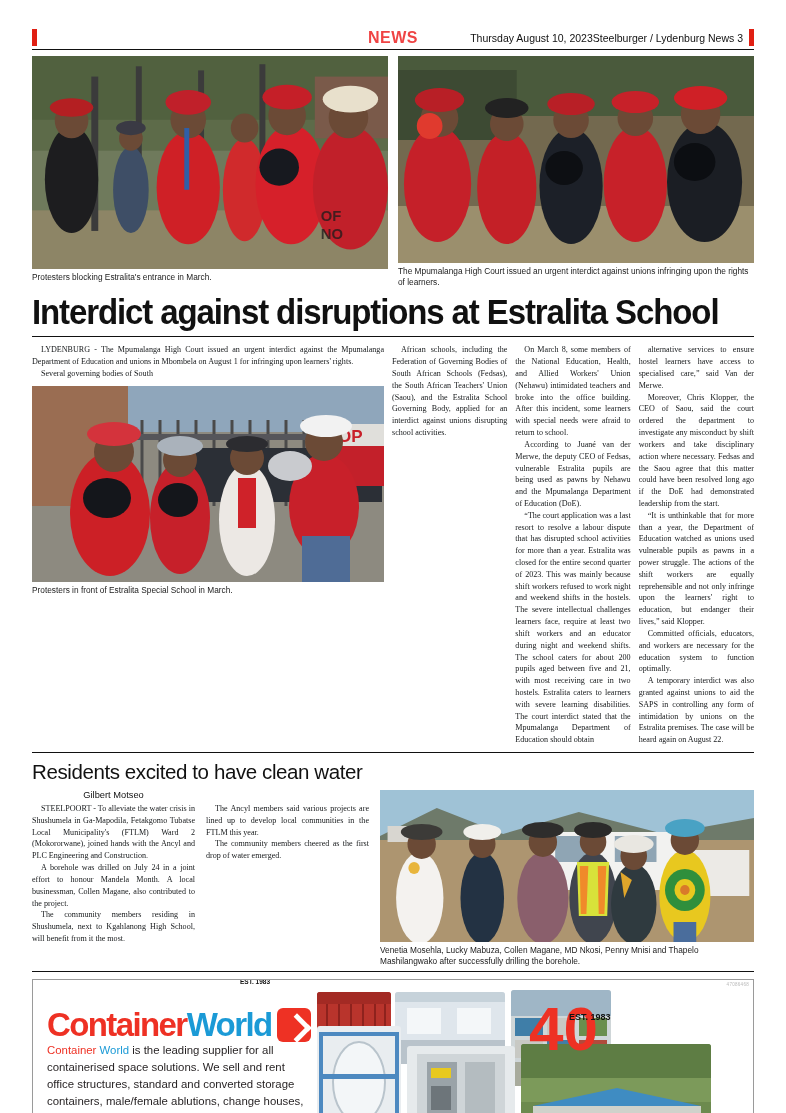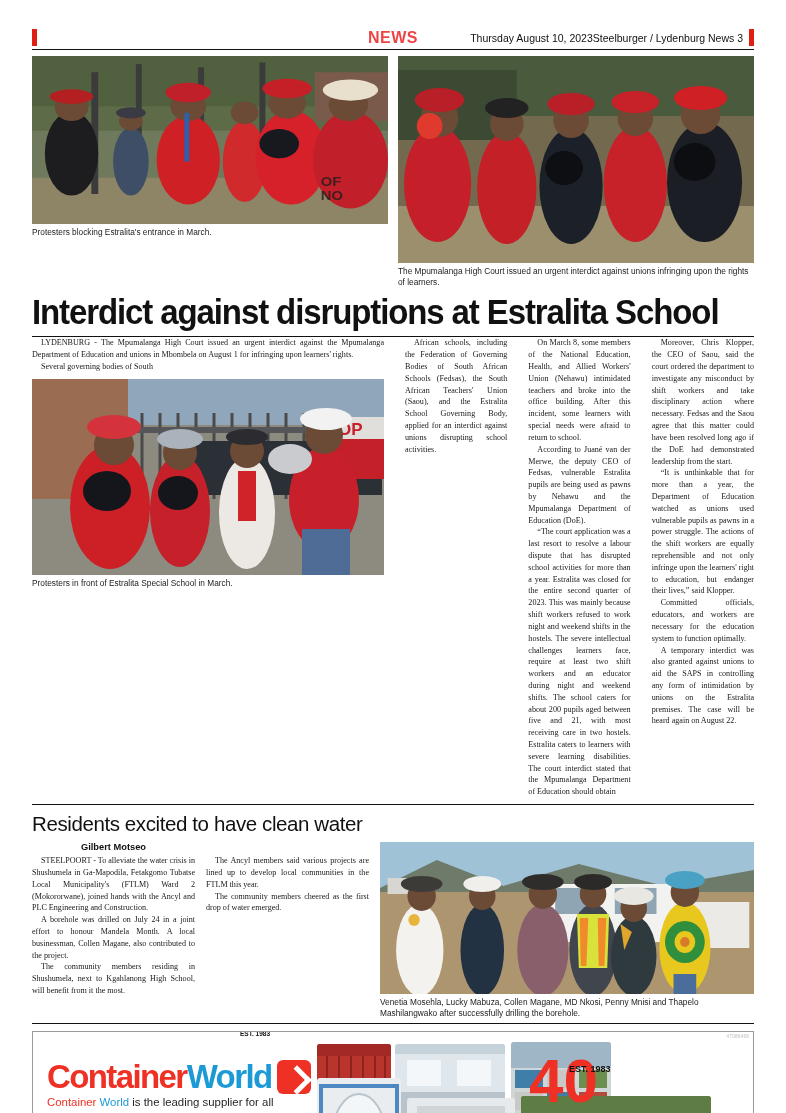--- a/index.html
+++ b/index.html
@@ -28,54 +28,54 @@
   
   .photo { position: relative; overflow: hidden; background: #8a8f84; }
   .caption {
     font-family: "Liberation Sans", sans-serif;
     font-size: 8.3px; line-height: 1.32; color: #1b1b1b;
     padding-top: 3px;
   }
 
   .toprow { display: flex; gap: 10px; margin-top: 6px; }
   .toprow .col { flex: 1; }
-  .p1 { height: 168px; }
+  .p1 { height: 213px; }
   .p2 { height: 207px; }
 
   
   .headline {
     font-family: "Liberation Sans", sans-serif;
     font-weight: 700; font-size: 35.5px; line-height: 1.0;
     letter-spacing: -1.2px; color: #111;
     transform: scaleX(0.93); transform-origin: left center;
     margin-top: 7px; white-space: nowrap;
   }
   .rule-thin { border-top: 1px solid #111; margin-top: 6px; }
 
   
-  .cols4 { display: flex; gap: 21px; }
+  .cols4 { display: flex; gap: 8px; margin-top: 7px; }
   .cols4 .col { flex: 1; }
   .body {
     font-family: "Liberation Serif", serif;
     font-size: 8.1px; line-height: 1.46; color: #15181a;
     text-align: justify;
   }
   .body p { text-indent: 9px; }
 
   .hr-heavy { border-top: 1.6px solid #111; margin-top: 6px; }
 
   
   .art2-head {
     font-family: "Liberation Sans", sans-serif;
     font-size: 20.5px; font-weight: 400; color: #111;
     letter-spacing: -.4px; margin-top: 7px;
   }
   .byline {
     font-family: "Liberation Sans", sans-serif;
-    font-size: 9.3px; font-weight: 700; text-align: center; color: #111;
+    font-size: 9.3px; font-weight: 400; text-align: center; color: #111;
     margin-bottom: 3px;
   }
   .art2 { display: flex; gap: 11px; margin-top: 6px; }
   .art2 .txtcol { width: 163px; }
   .art2 .photocol { flex: 1; }
 
   
   .ad {
     margin-top: 7px; border: 1px solid #9a9a9a;
     position: relative; height: 245px; overflow: hidden; background: #fff;
@@ -267,20 +267,21 @@
     <div class="col">
       <div class="body">
         <p>On March 8, some members of the National Education, Health, and Allied Workers' Union (Nehawu) intimidated teachers and broke into the office building. After this incident, some learners with special needs were afraid to return to school.</p>
         <p>According to Juané van der Merwe, the deputy CEO of Fedsas, vulnerable Estralita pupils are being used as pawns by Nehawu and the Mpumalanga Department of Education (DoE).</p>
         <p>“The court application was a last resort to resolve a labour dispute that has disrupted school activities for more than a year. Estralita was closed for the entire second quarter of 2023. This was mainly because shift workers refused to work night and weekend shifts in the hostels. The severe intellectual challenges learners face, require at least two shift workers and an educator during night and weekend shifts. The school caters for about 200 pupils aged between five and 21, with most receiving care in two hostels. Estralita caters to learners with severe learning disabilities. The court interdict stated that the Mpumalanga Department of Education should obtain</p>
       </div>
     </div>
 
     <div class="col">
       <div class="body">
+        <p>alternative services to ensure hostel learners have access to specialised care,” said Van der Merwe.</p>
         <p>Moreover, Chris Klopper, the CEO of Saou, said the court ordered the department to investigate any misconduct by shift workers and take disciplinary action where necessary. Fedsas and the Saou agree that this matter could have been resolved long ago if the DoE had demonstrated leadership from the start.</p>
         <p>“It is unthinkable that for more than a year, the Department of Education watched as unions used vulnerable pupils as pawns in a power struggle. The actions of the shift workers are equally reprehensible and not only infringe upon the learners' right to education, but endanger their lives,” said Klopper.</p>
         <p>Committed officials, educators, and workers are necessary for the education system to function optimally.</p>
         <p>A temporary interdict was also granted against unions to aid the SAPS in controlling any form of intimidation by unions on the Estralita premises. The case will be heard again on August 22.</p>
       </div>
     </div>
   </div>
 
   <div class="hr-heavy"></div>
 

